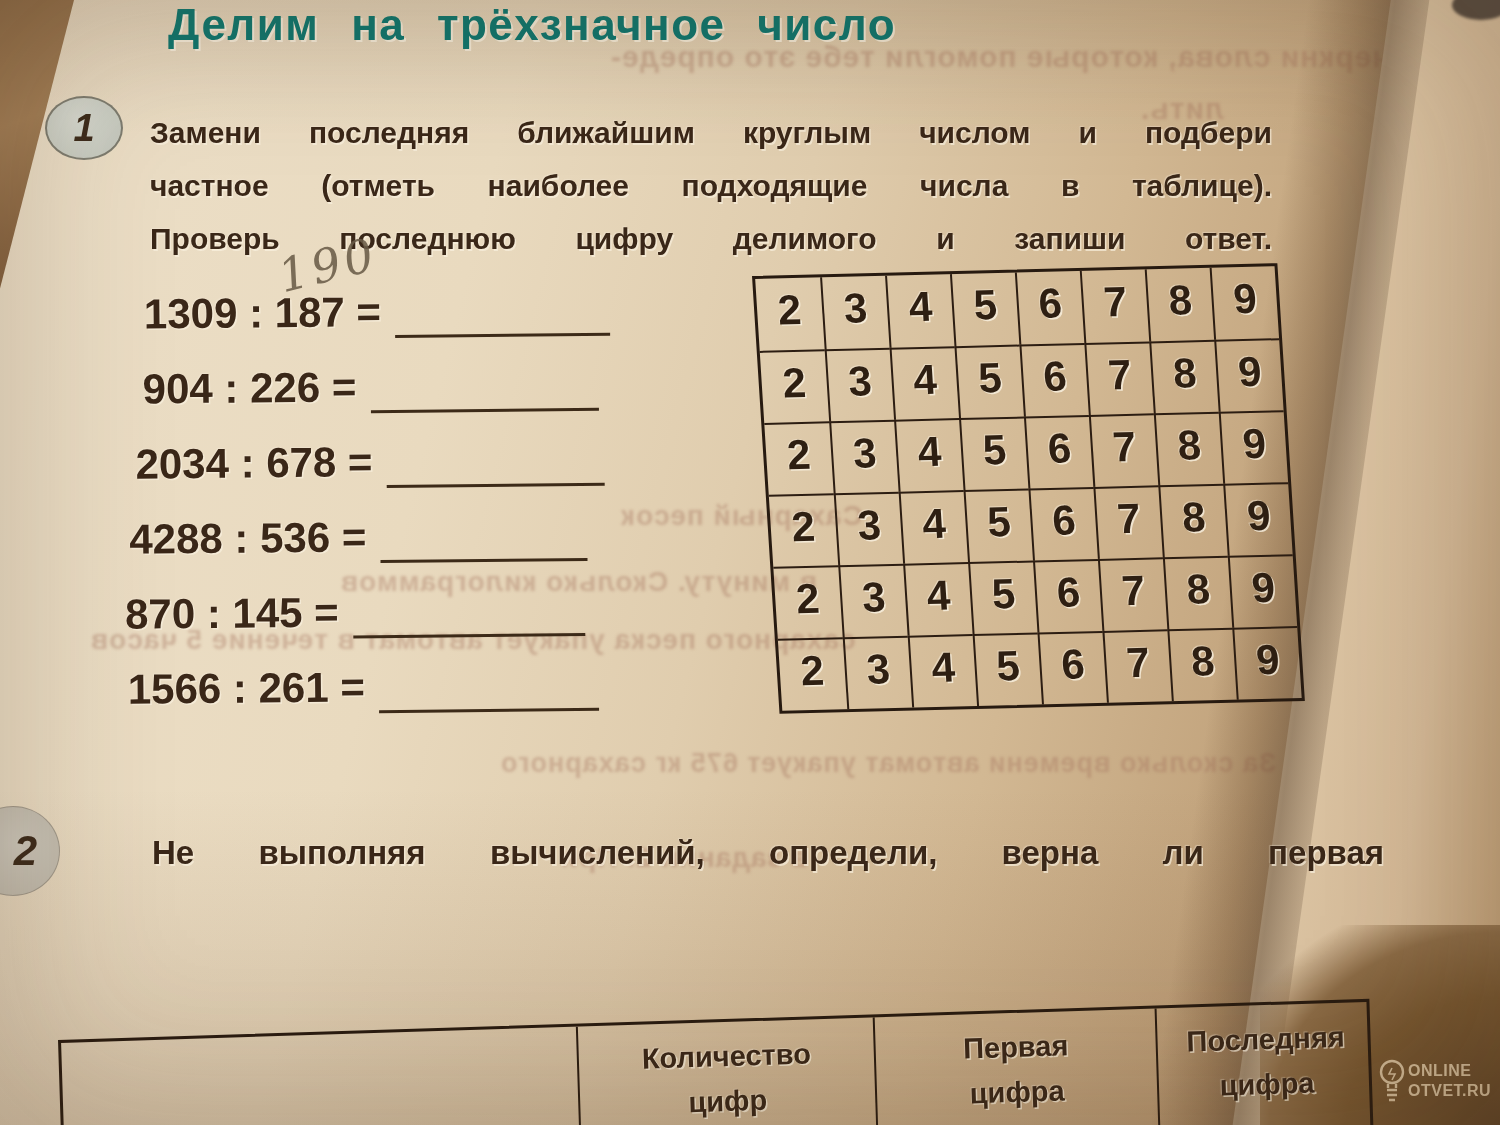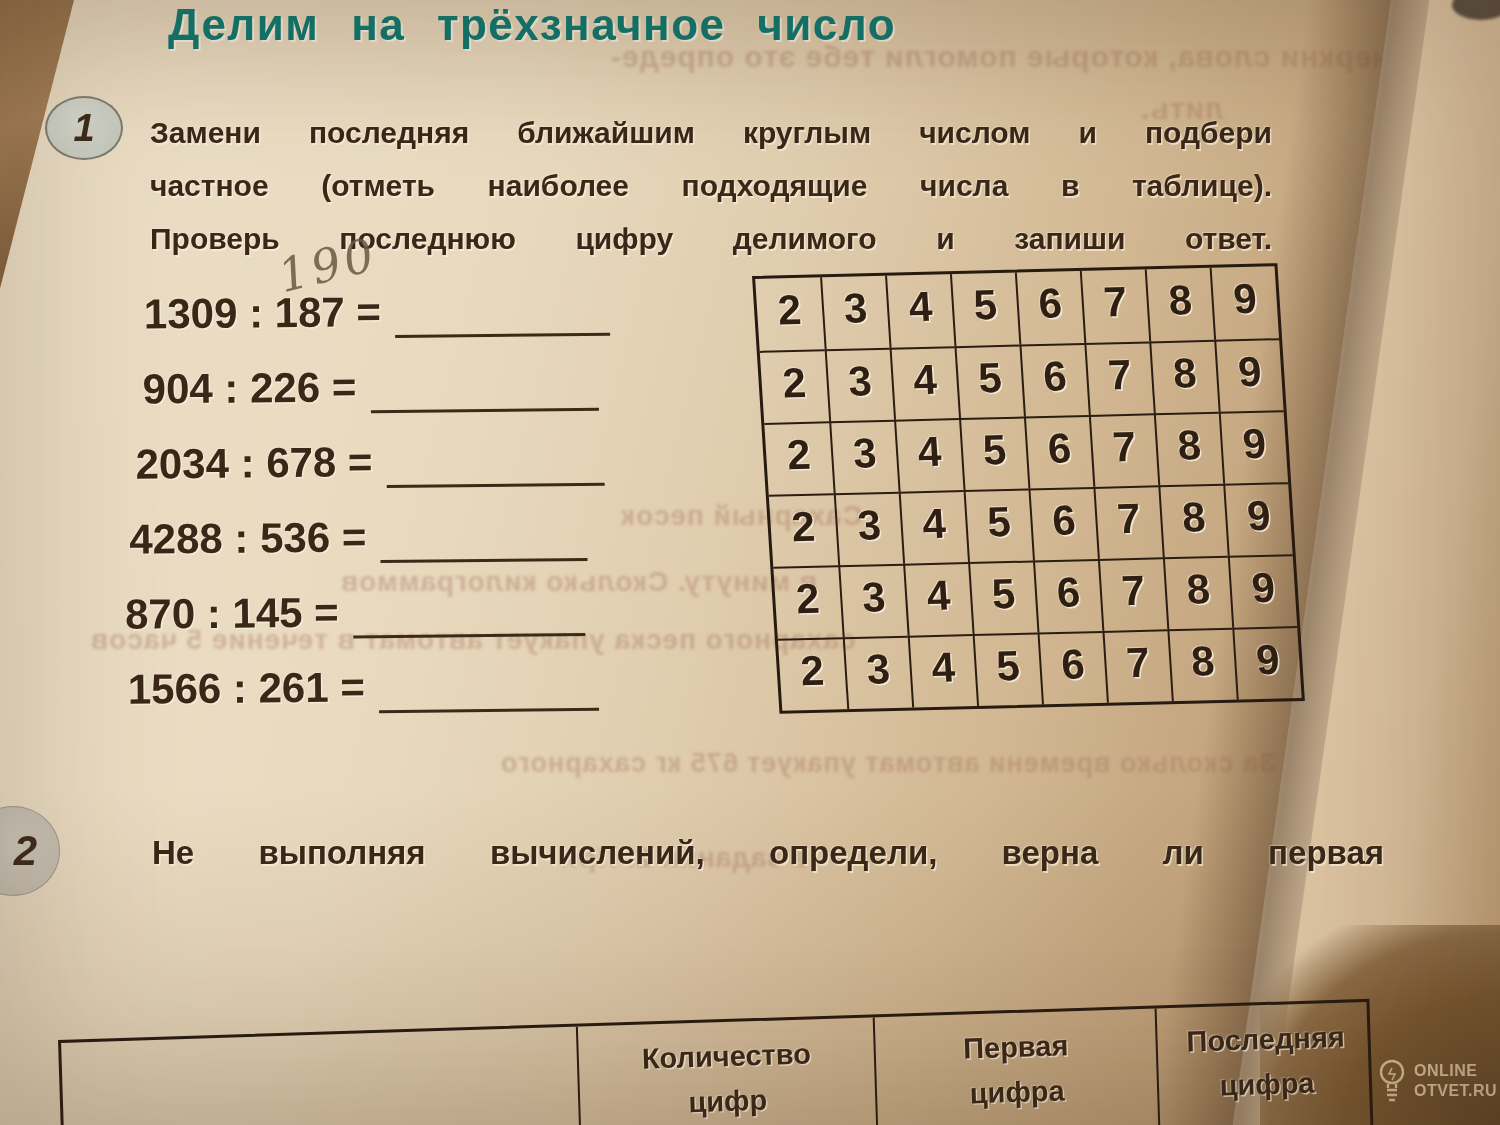--- a/index.html
+++ b/index.html
@@ -120,21 +120,21 @@
     position:absolute; left:58px; top:1040px; width:1312px; height:210px;
     display:grid; grid-template-columns:515px 297px 282px 218px;
     border:3px solid #291b10; box-sizing:border-box;
     transform:rotate(-1.8deg); transform-origin:top left;
   }
   .bt-cell{border-left:2.5px solid #291b10; padding-top:12px; text-align:center;}
   .bt-cell:first-child{border-left:none;}
   .bt-cell span{display:block; font-size:29px; font-weight:bold; line-height:45px;}
   
   .watermark{
-    position:absolute; left:1376px; top:1058px; display:flex; align-items:center; gap:6px;
+    position:absolute; left:1376px; top:1058px; display:flex; align-items:center; 
     color:#dcc6a4; opacity:.85;
   }
   .wm-text span{display:block; font-size:16px; font-weight:bold; letter-spacing:.5px; line-height:20px;}
 </style>
 </head>
 <body>
 
 <div class="stage">
 
   <div class="bg-base"></div>

